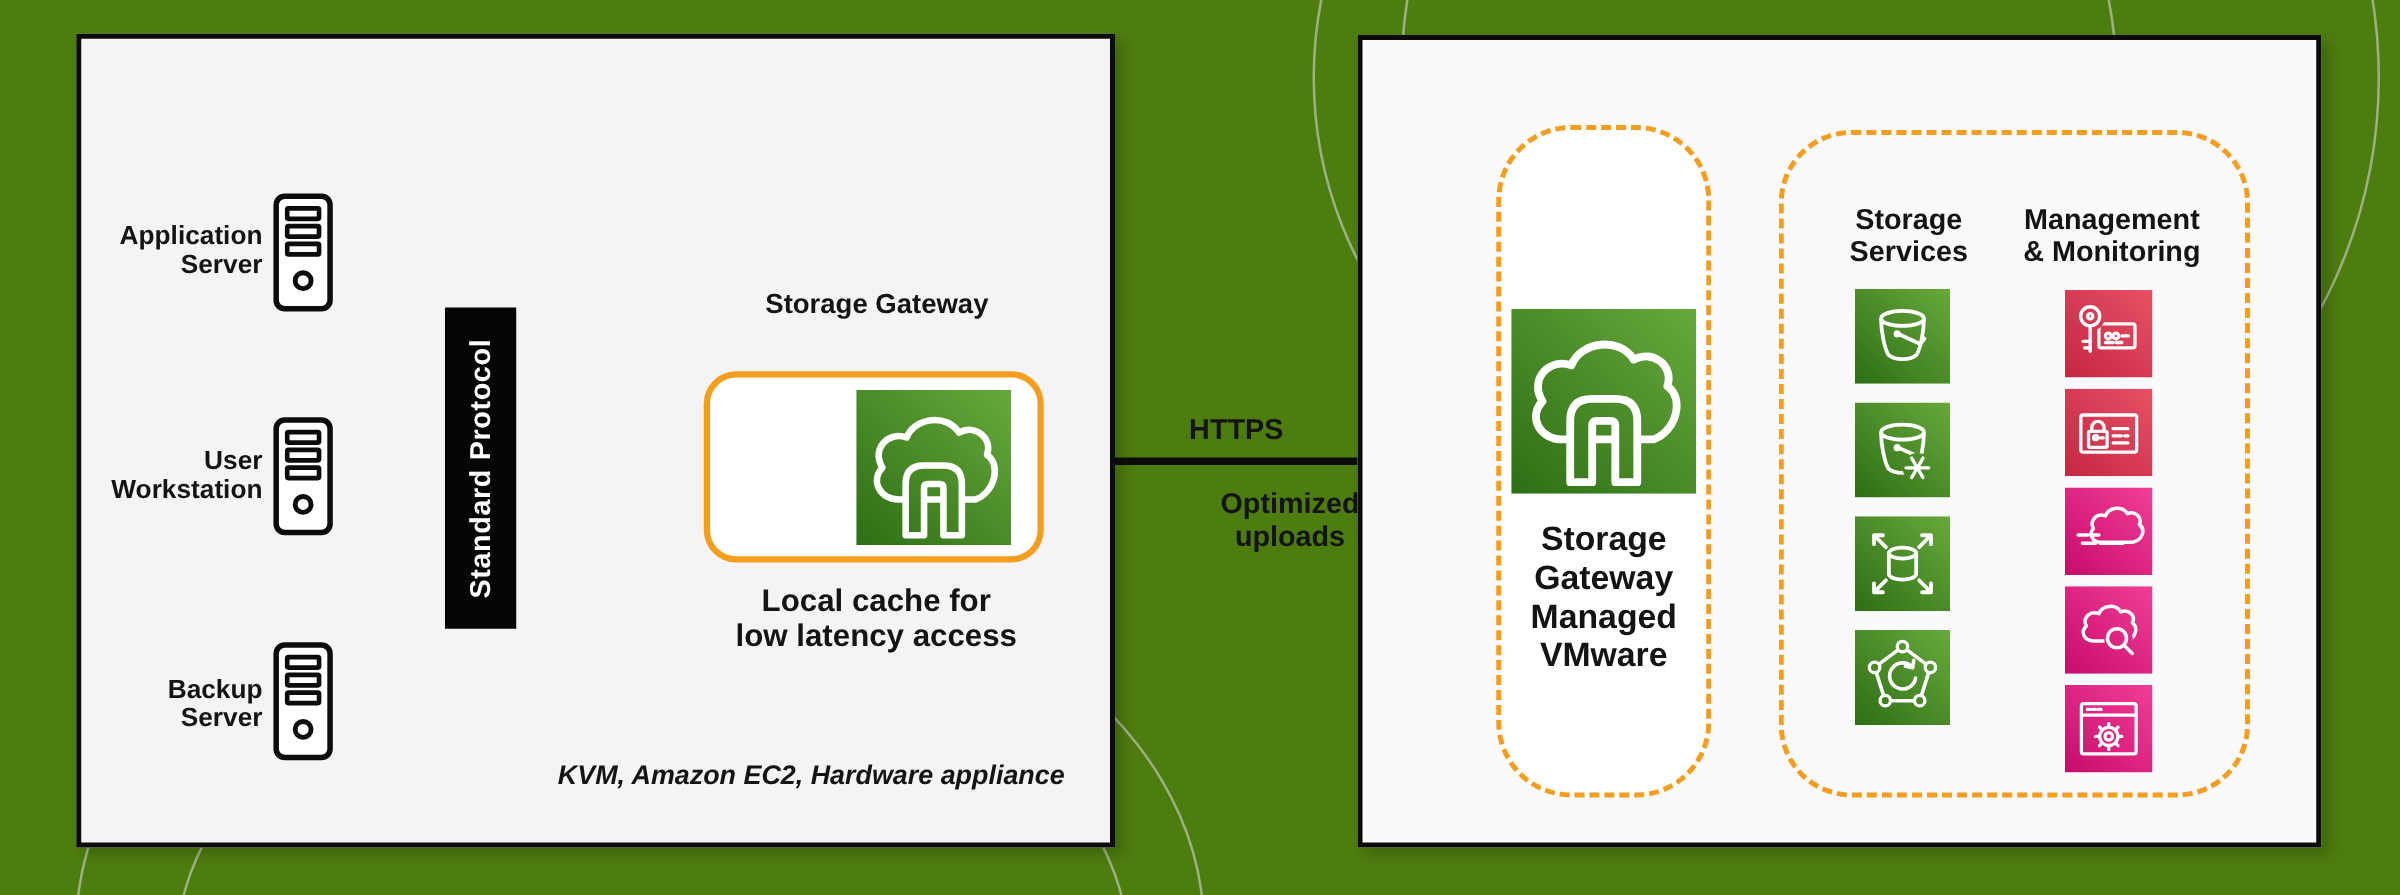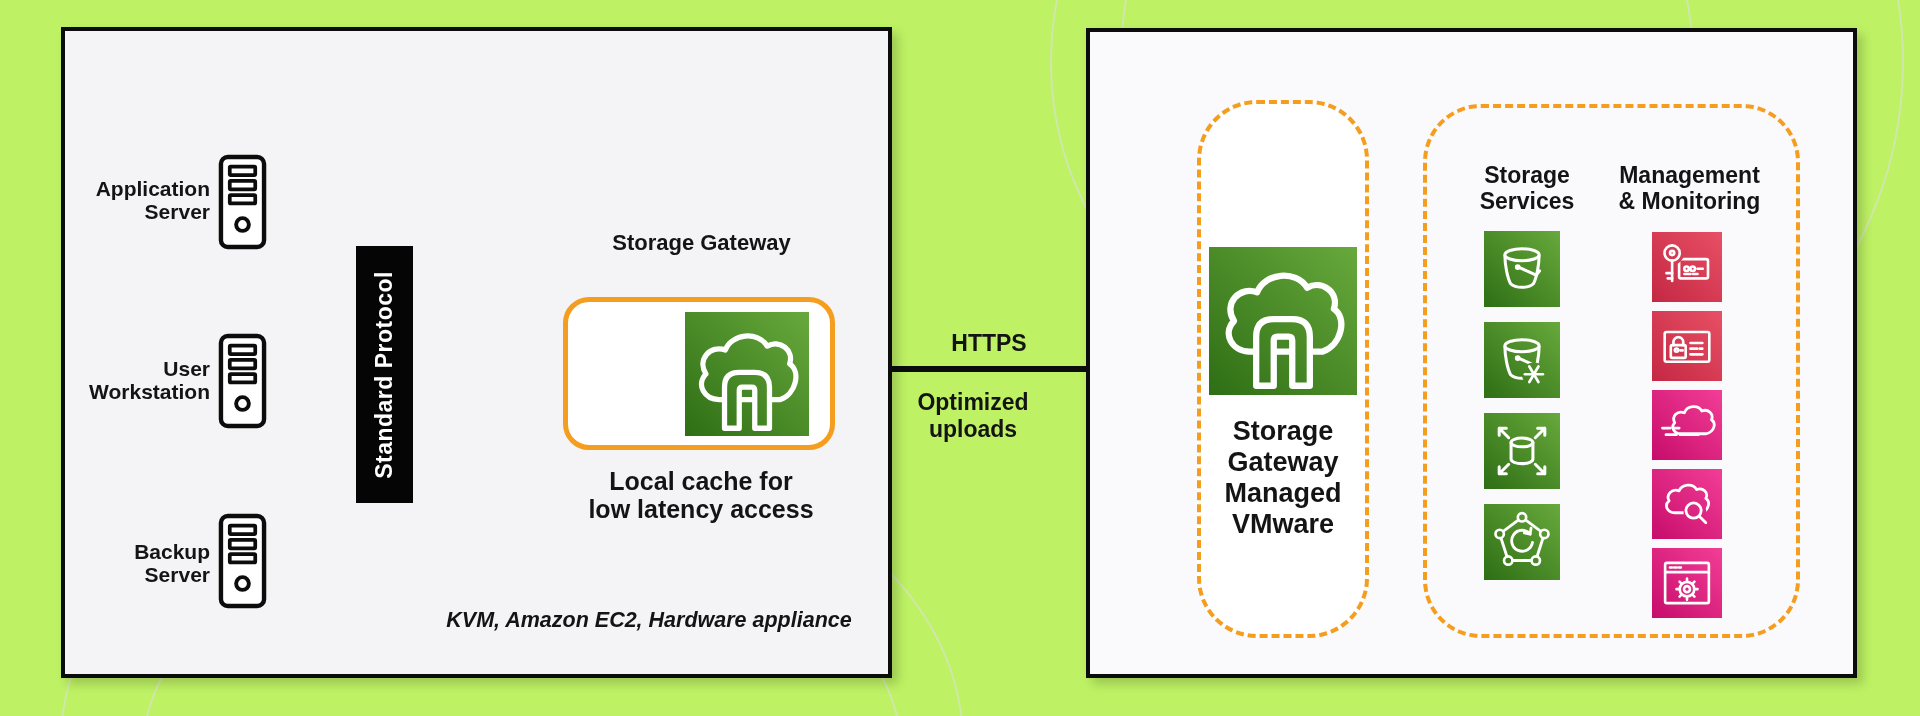--- a/index.html
+++ b/index.html
@@ -1,17 +1,17 @@
 <!DOCTYPE html>
 <html><head>
 <meta charset="utf-8">
 <style>
   html,body{margin:0;padding:0;background:#ECECEF;}
   .stage{position:relative;width:1920px;height:716px;overflow:hidden;
-         font-family:"Liberation Sans",sans-serif;color:#141414;background:#bef264;}
+         font-family:"Liberation Sans",sans-serif;color:#141414;background:#4d7c0f;}
   .ring{position:absolute;border:2px solid #DEDEE3;border-radius:50%;opacity:.55;pointer-events:none;}
   .bigbox{position:absolute;border:4px solid #0C0C0C;box-shadow:6px 6px 10px rgba(0,0,0,.18);}
   .leftbox{left:61px;top:27px;width:823px;height:643px;background:#F4F4F6;}
   .rightbox{left:1086px;top:28px;width:763px;height:642px;background:#FAFAFC;}
   .line{position:absolute;height:6px;background:#0C0C0C;}
   .lbl{position:absolute;font-weight:bold;line-height:23px;font-size:21px;text-align:right;}
   .srv{position:absolute;width:49px;height:96px;}
   .protocolbar{position:absolute;left:291px;top:215px;width:57px;height:257px;background:#050505;
                display:flex;align-items:center;justify-content:center;}
   .protocolbar span{writing-mode:vertical-rl;transform:rotate(180deg);color:#fff;font-weight:bold;
@@ -119,21 +119,21 @@
       <span class="sp">Local cache for</span>
       <span class="sp">low latency access</span>
     </div>
 
     <div class="deploy">
       <span class="sp">KVM, Amazon EC2, Hardware appliance</span>
     </div>
   </div>
 
   <div class="conlabel" style="left:910px;top:330px;width:158px;">HTTPS</div>
-  <div class="conlabel" style="left:879px;top:389px;width:188px;">
+  <div class="conlabel" style="left:938px;top:389px;width:188px;">
     <span class="sp">Optimized</span>
     <span class="sp">uploads</span>
   </div>
 
   <div class="bigbox rightbox">
 
     <div class="pill">
       <svg viewBox="0 0 80 80" width="148" height="148">
         <defs>
           <linearGradient id="gw2" gradientUnits="userSpaceOnUse" x1="0" y1="80" x2="80" y2="0">

